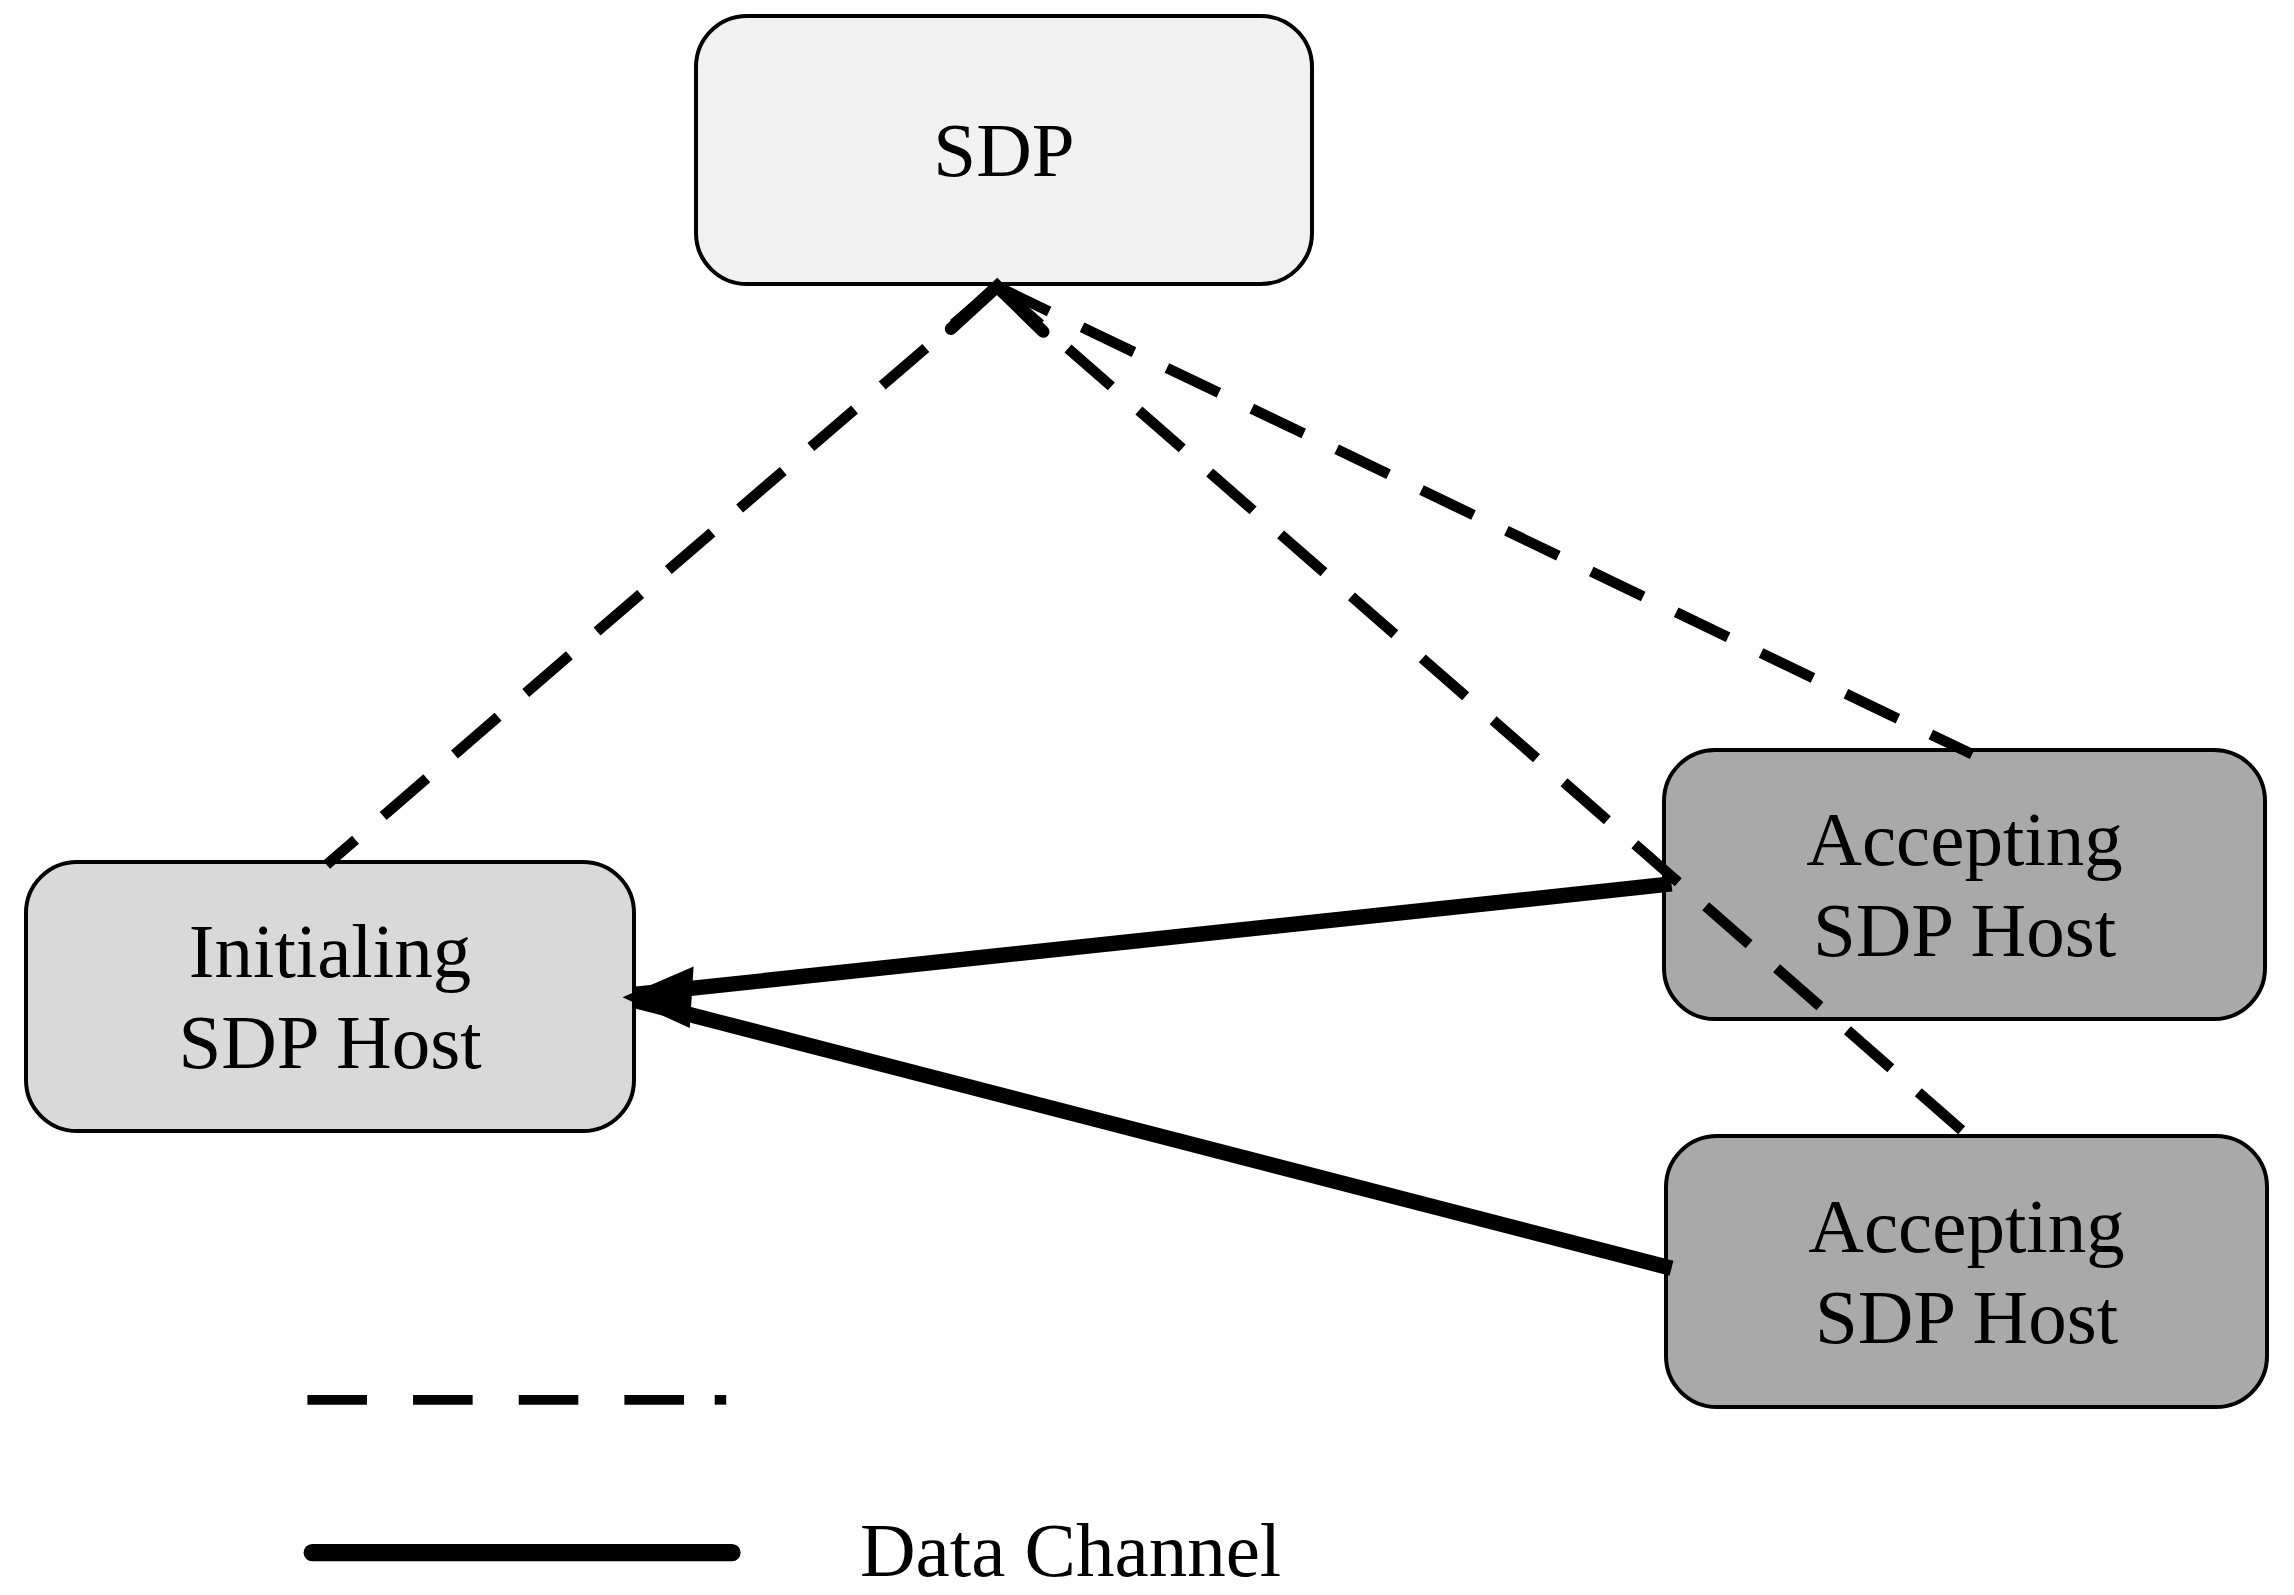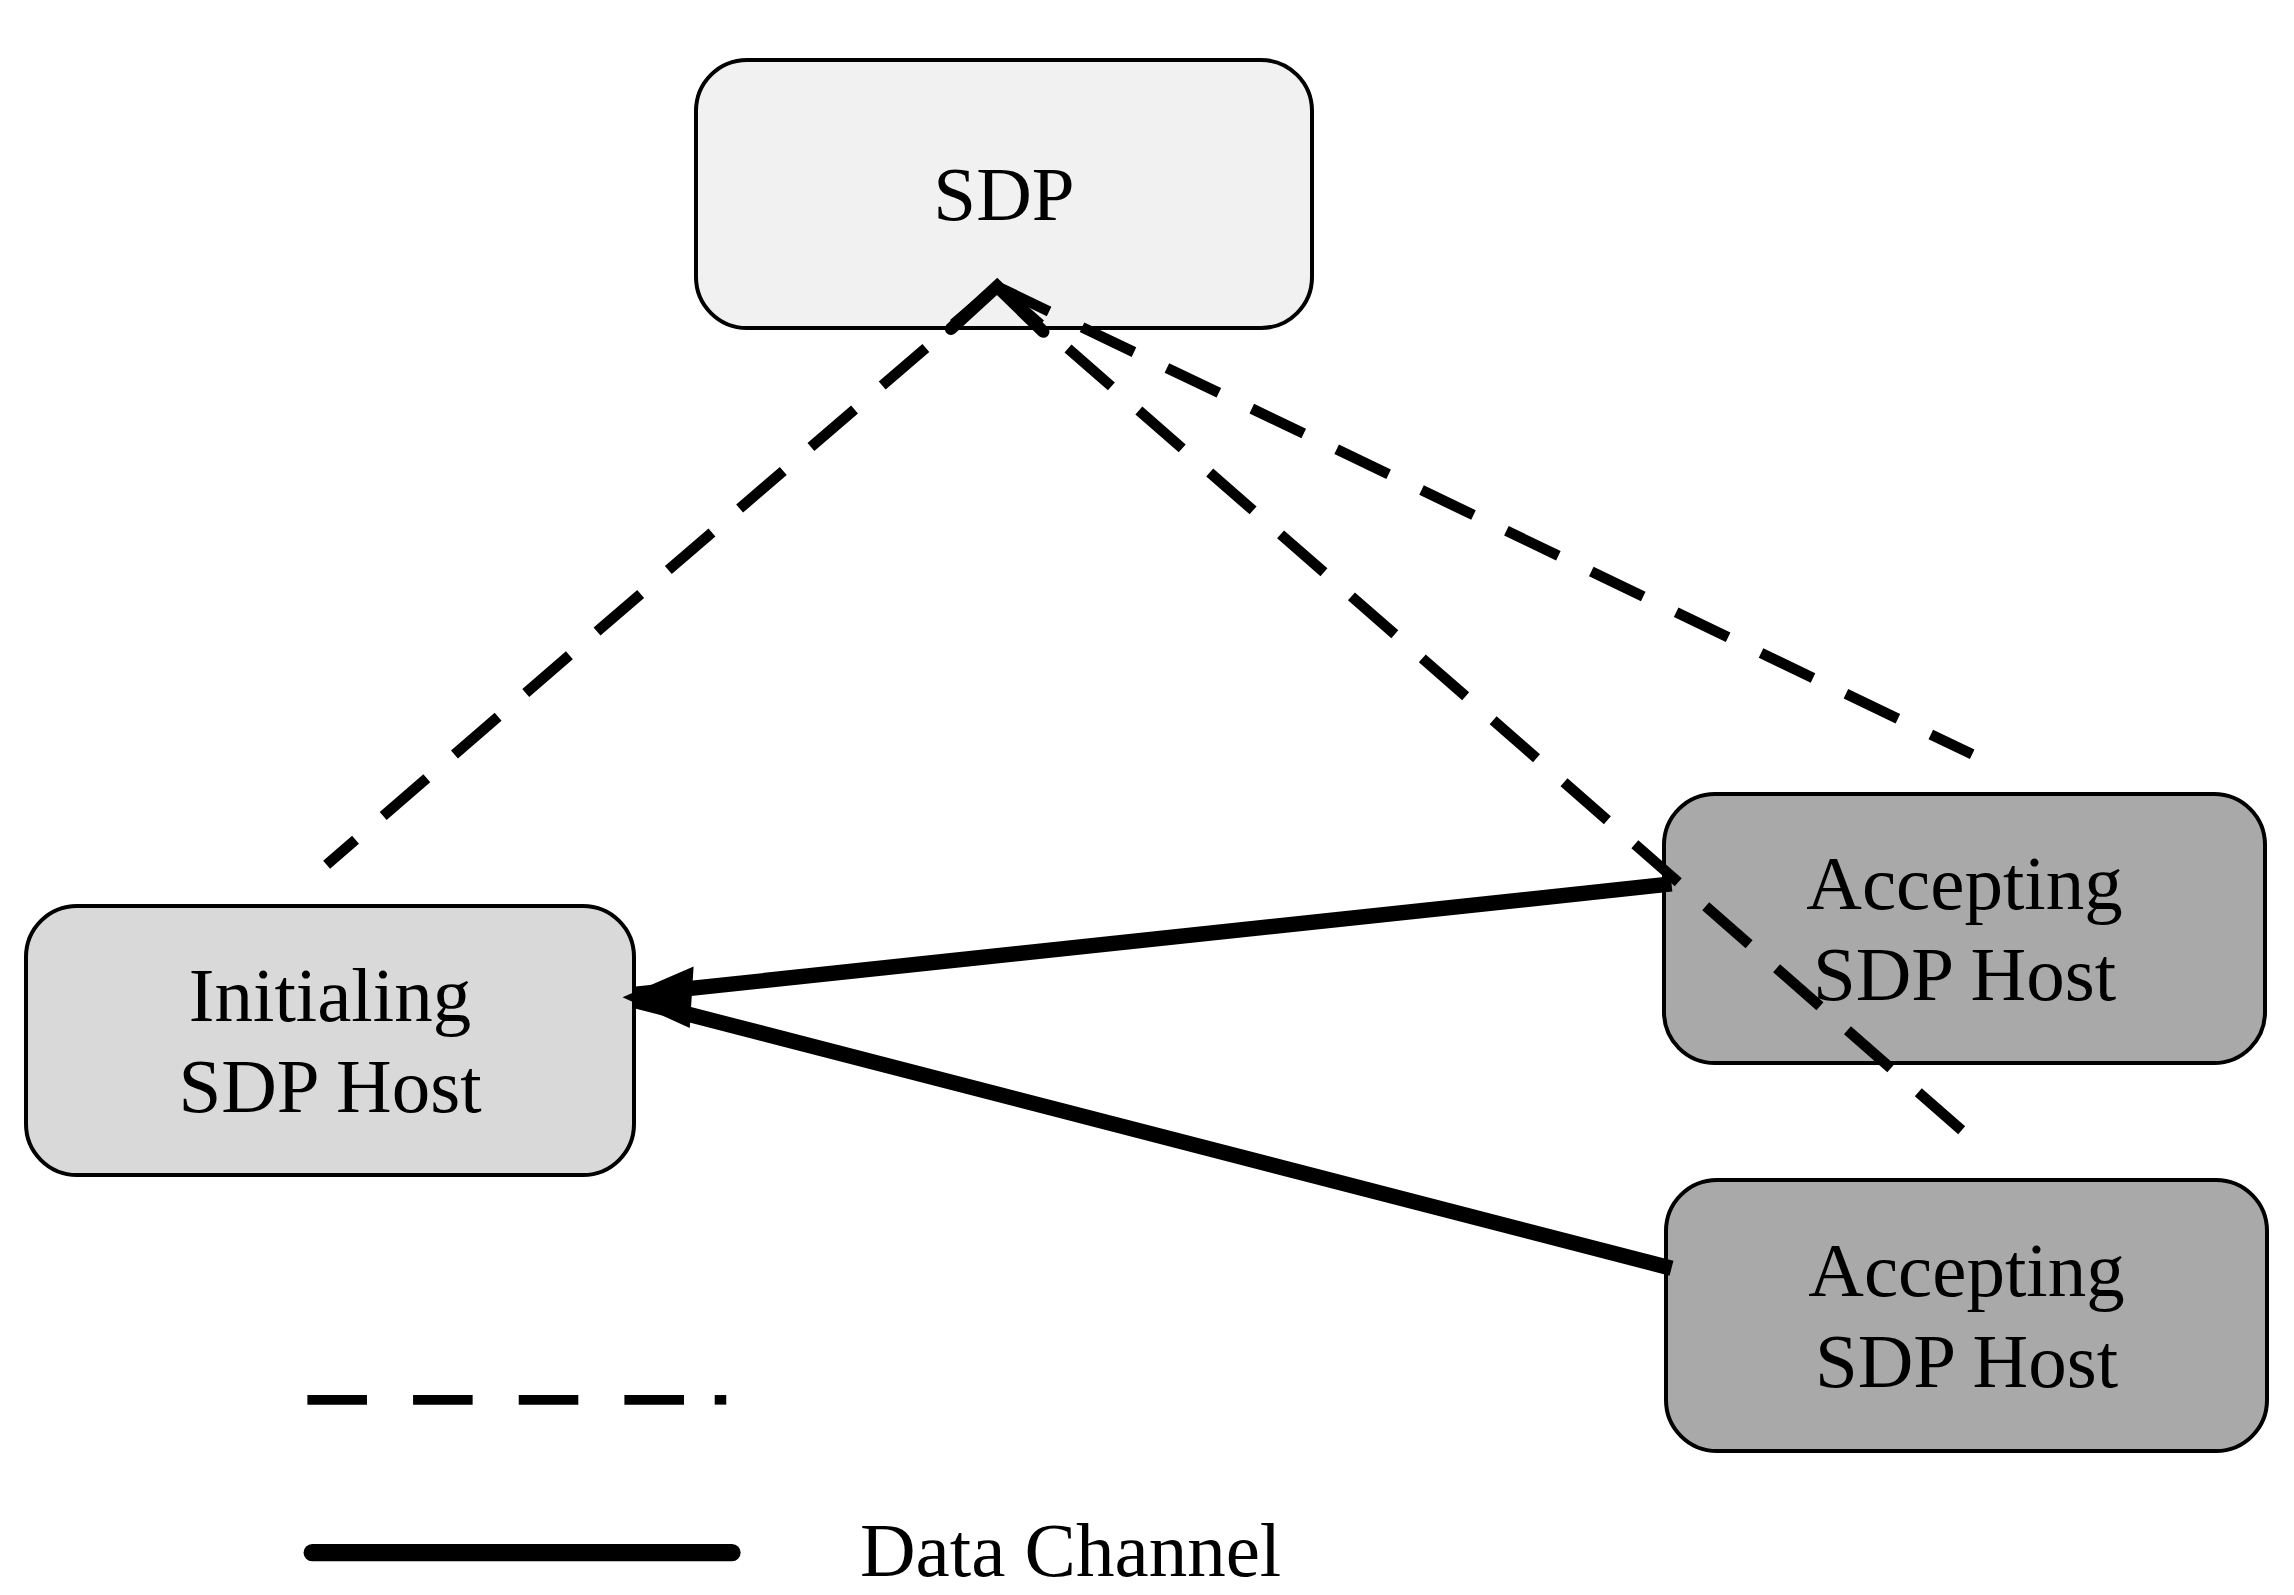--- a/index.html
+++ b/index.html
@@ -21,21 +21,20 @@
     border: 4.8px solid #000000;
     border-radius: 53px;
     display: flex;
     flex-direction: column;
     align-items: center;
     justify-content: center;
     text-align: center;
     font-size: 77px;
     line-height: 91px;
     z-index: 1;
-    margin-top: 44px;
   }
   .node-sdp-control   { left: 694px;  top: 14.4px;   width: 620px; height: 272px; }
   .node-initiating    { left: 24px;   top: 860px;  width: 612px; height: 273px; }
   .node-accepting-1   { left: 1662px; top: 748px;  width: 605px; height: 273px; }
   .node-accepting-2   { left: 1664px; top: 1134px; width: 605px; height: 275px; }
   .edges-svg {
     position: absolute;
     left: 0; top: 0;
     width: 2294px; height: 1596px;
     z-index: 2;

